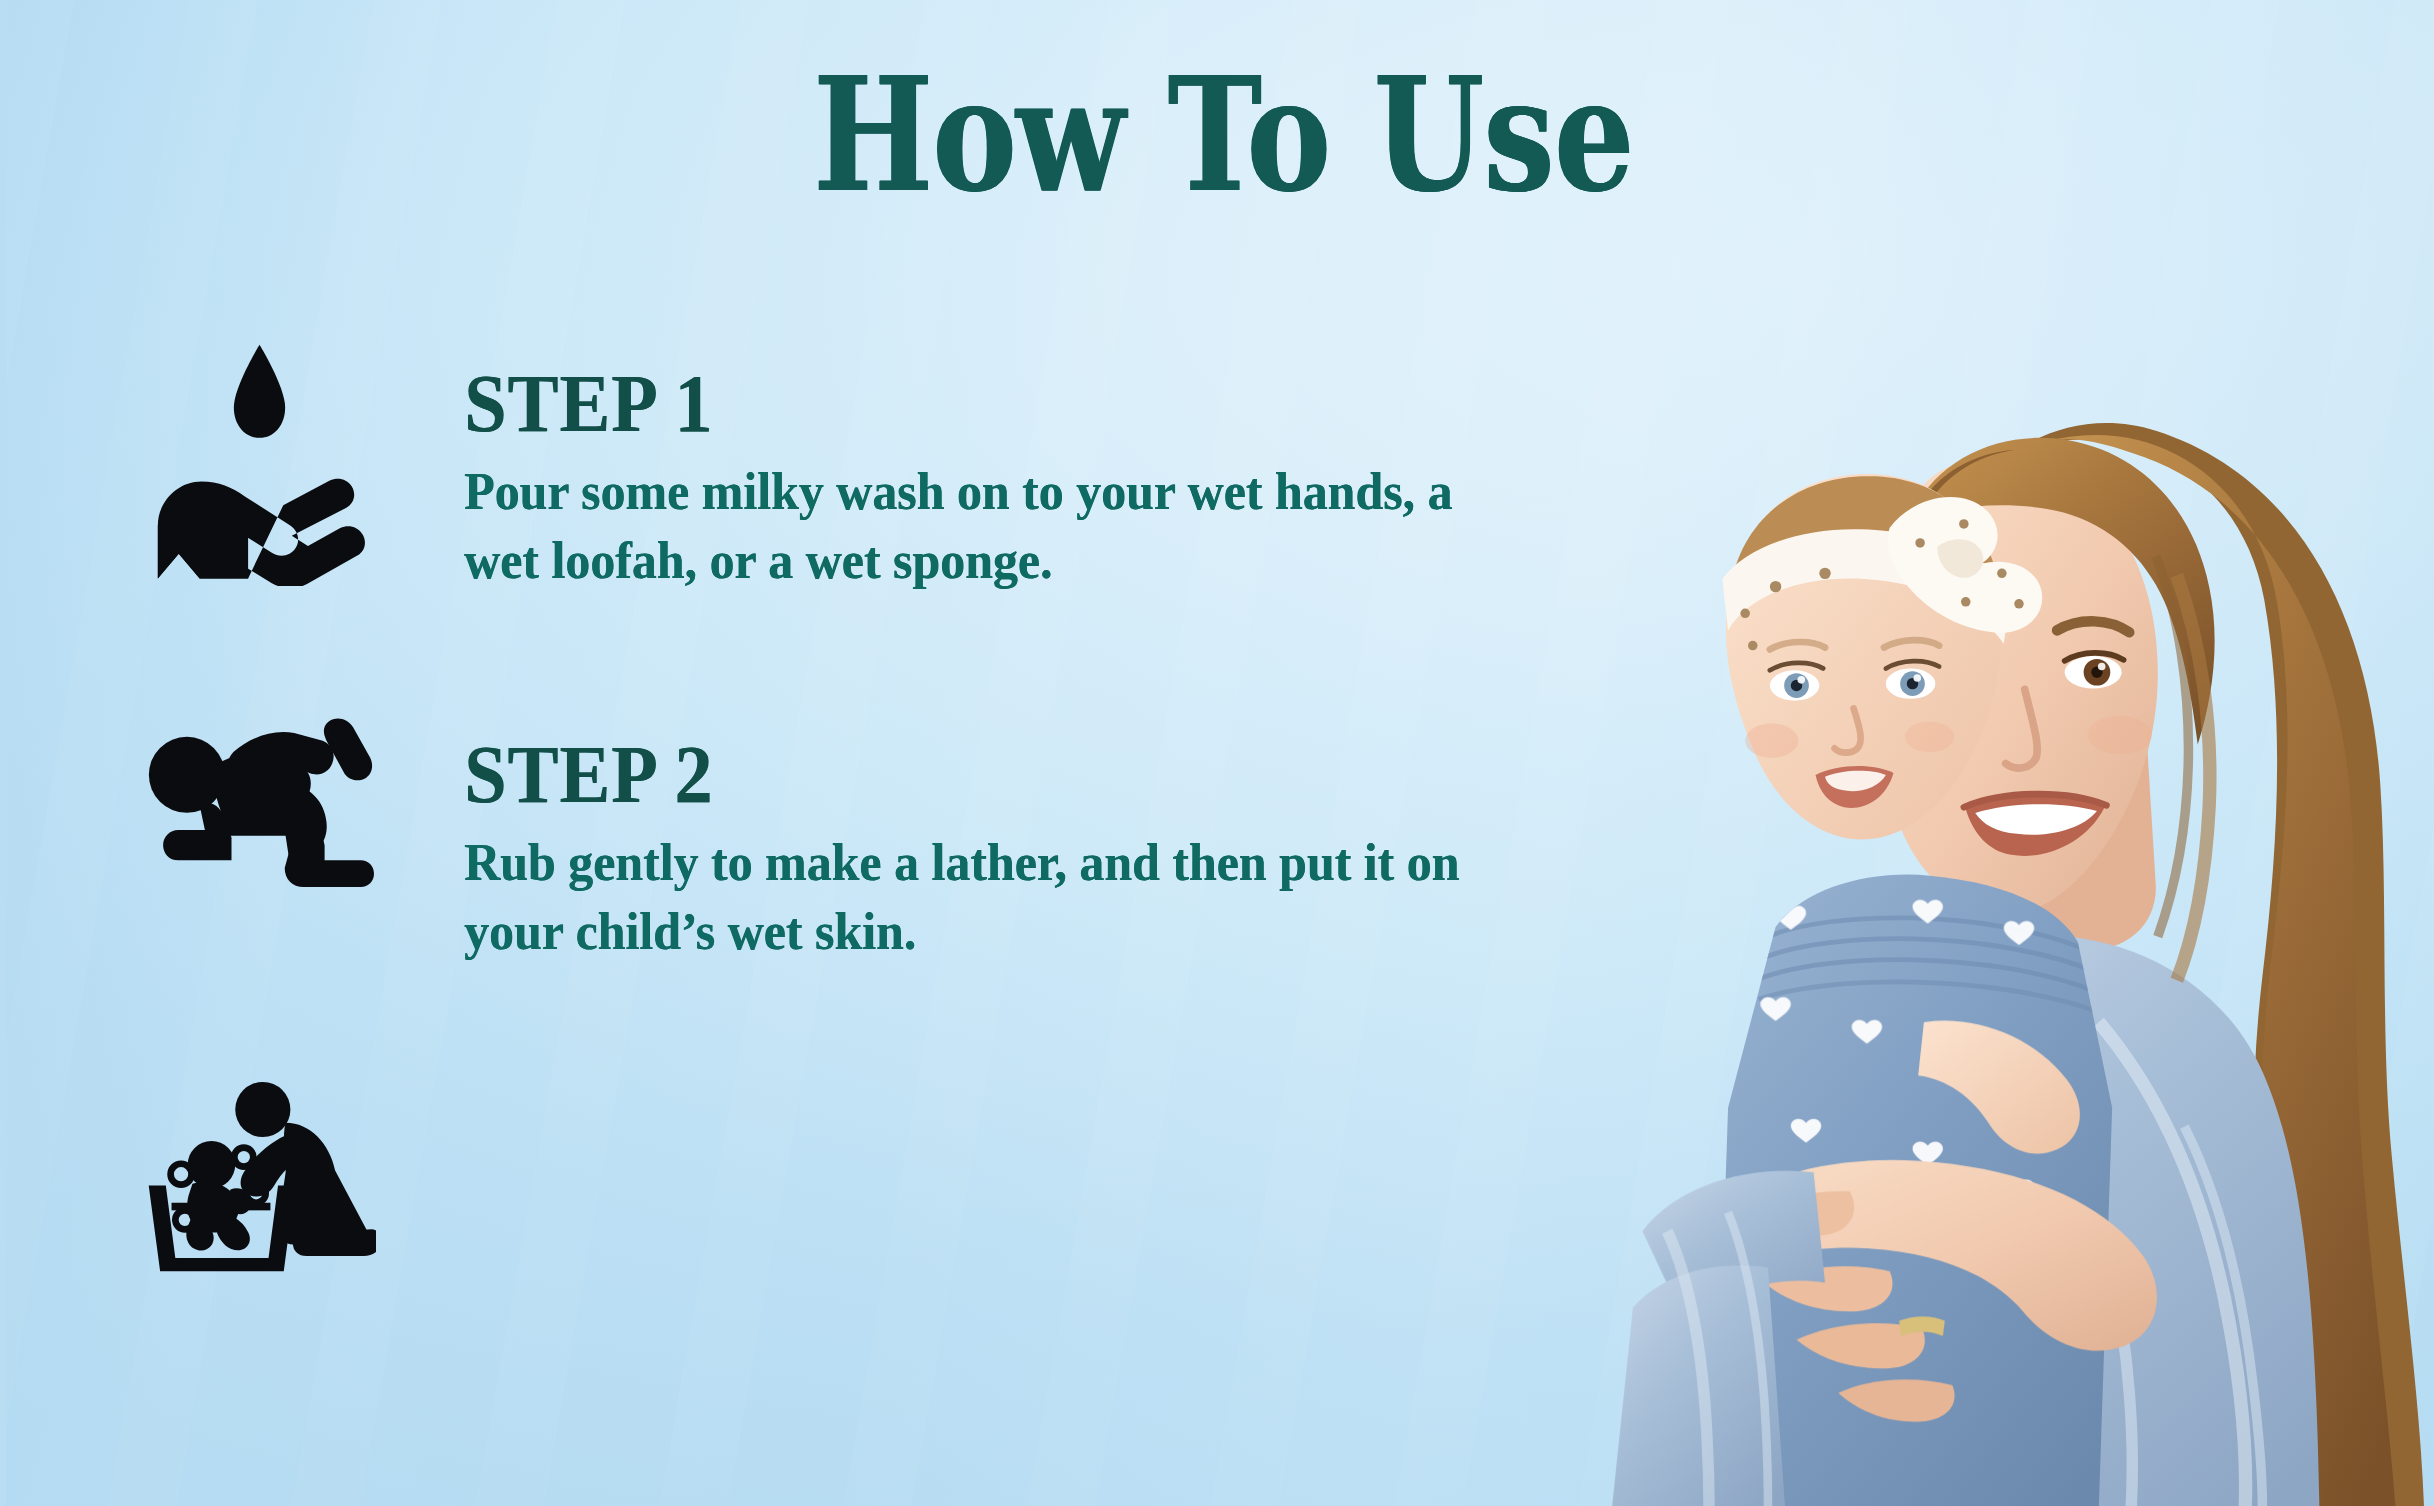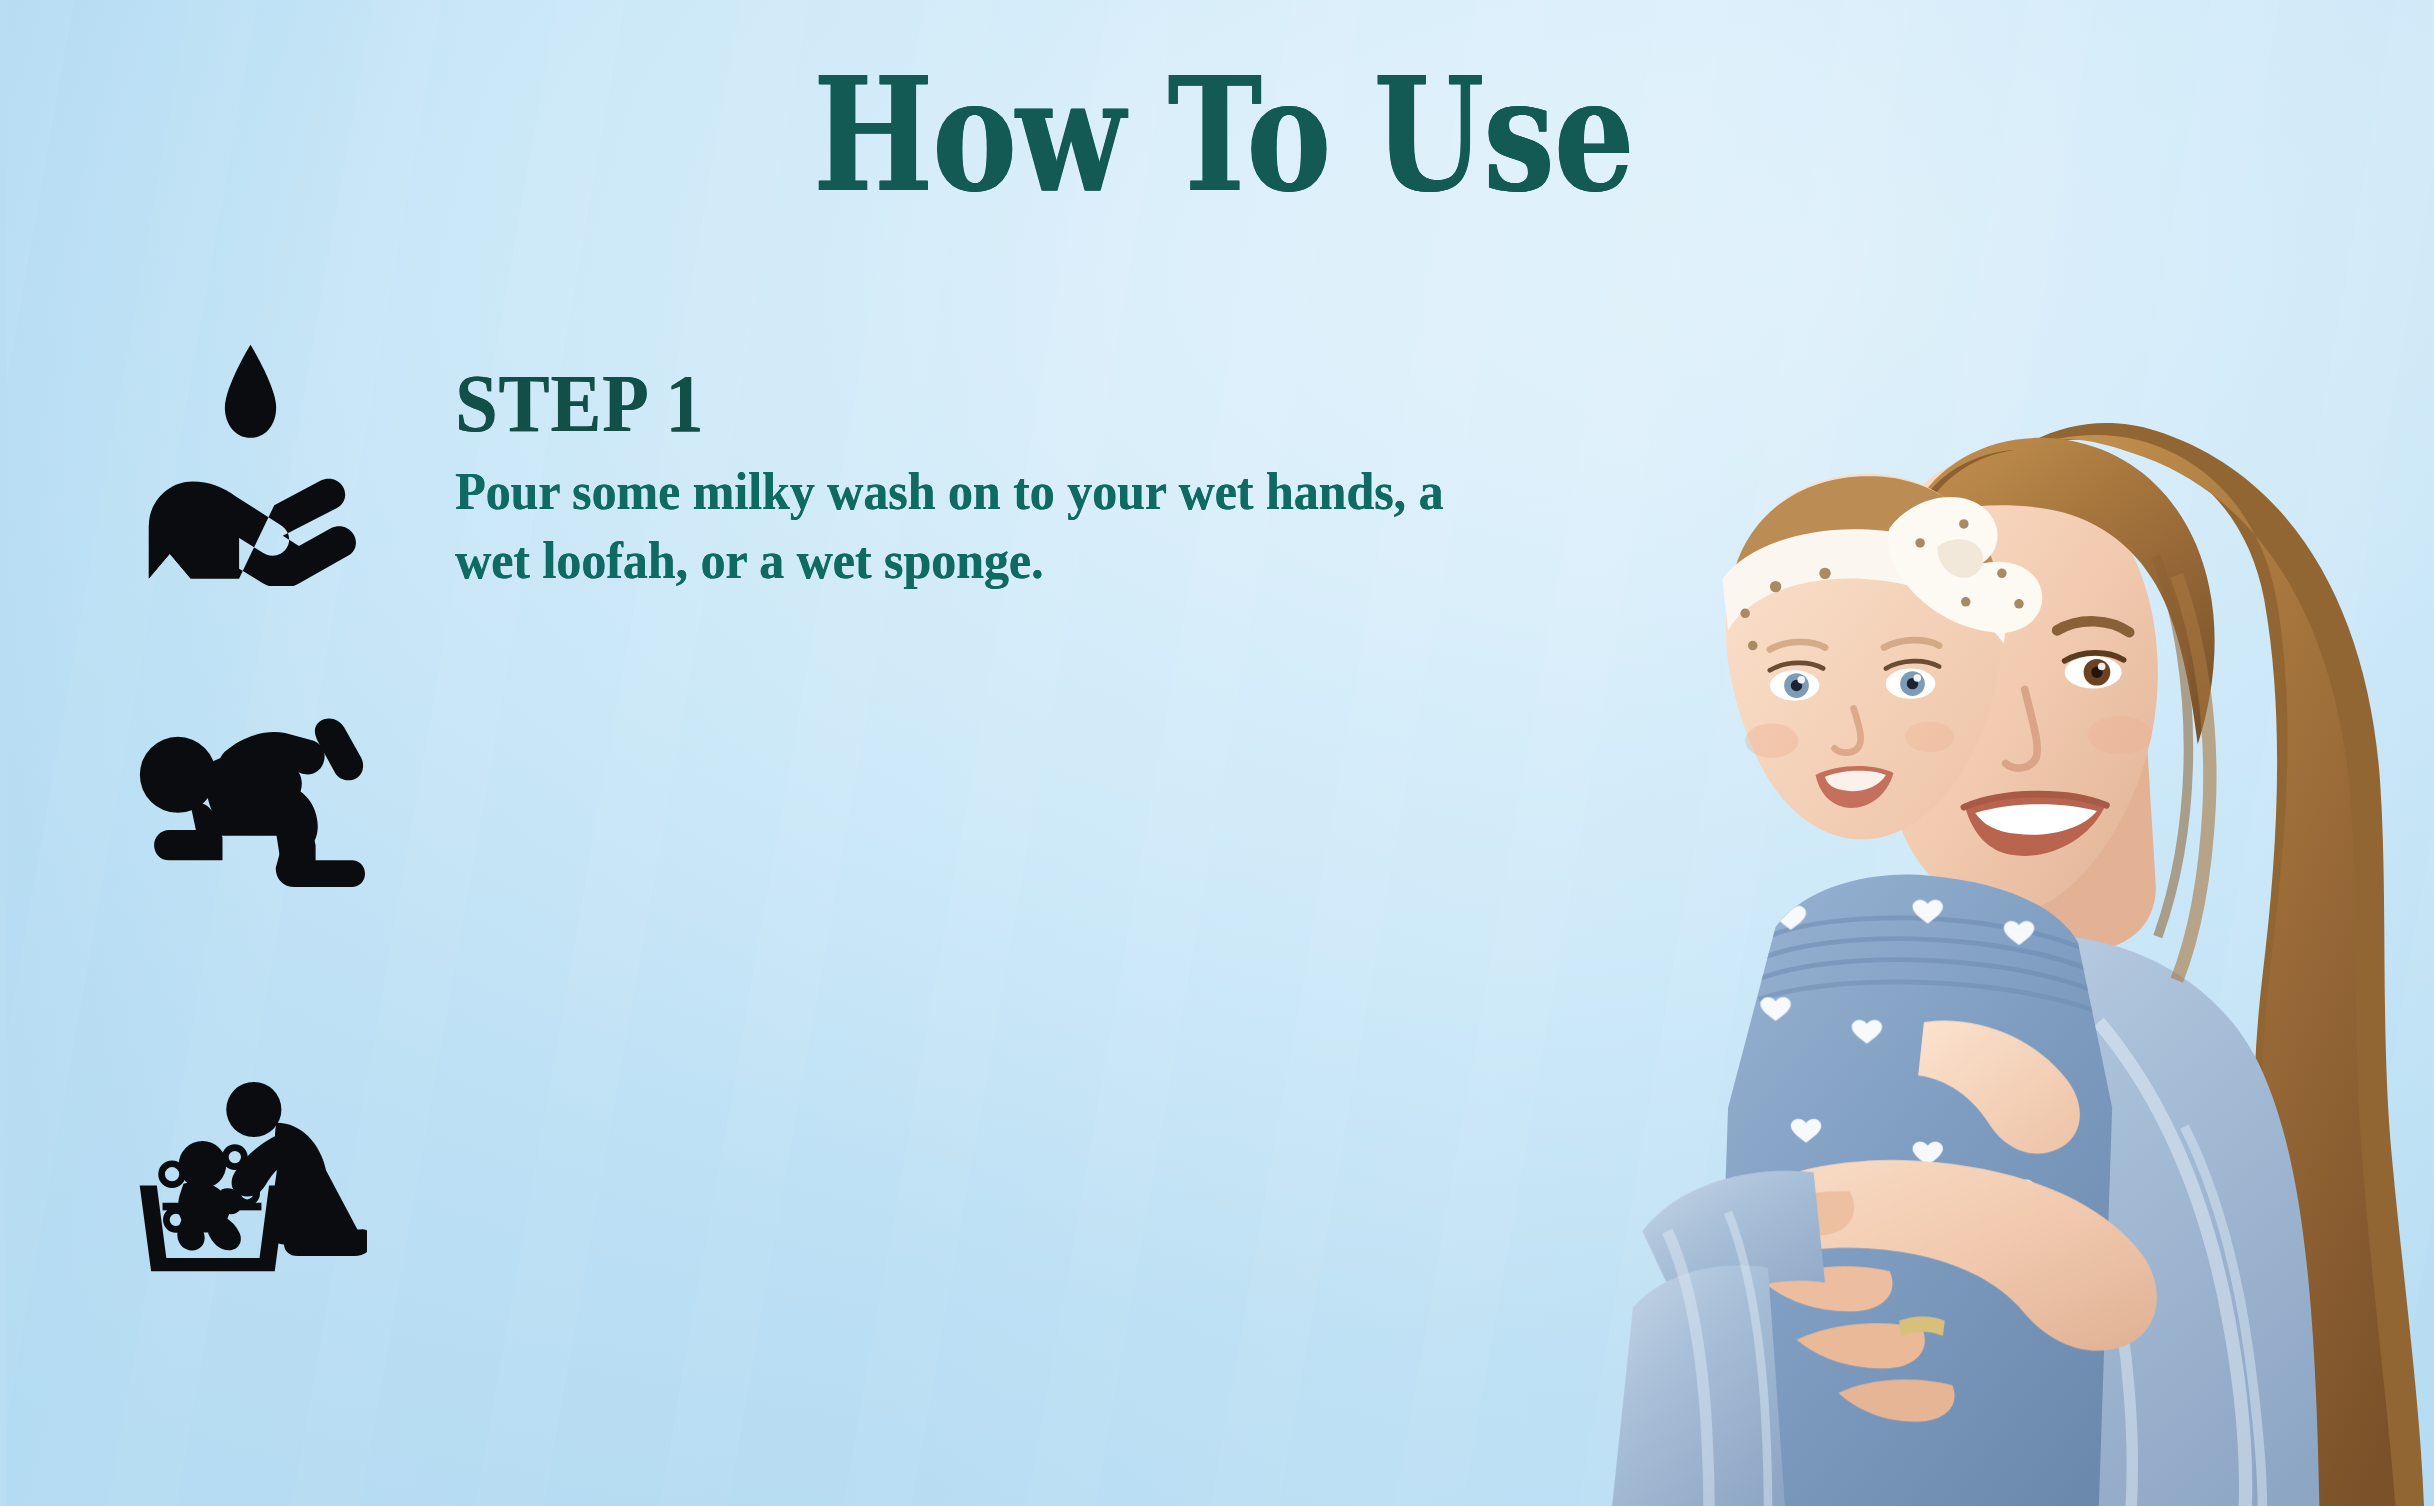--- a/index.html
+++ b/index.html
@@ -55,21 +55,21 @@
     line-height:1.05;
     transform:scaleX(0.90) scaleY(1.12);
     transform-origin:50% 0%;
     white-space:nowrap;
     text-shadow:0.5px 0 0 #135a55, -0.5px 0 0 #135a55;
   }
 
   
   .steps {
     position:absolute;
-    left:0; top:335px;
+    left:9px; top:335px;
     width:1541px;
     padding-left:40px;
   }
   .step {
     position:relative;
     display:flex;
     align-items:flex-start;
     height:371px;
   }
   .step-icon {
@@ -174,20 +174,24 @@
                      L150 152 L142 100 Z"></path>
 
             <path d="M92 44 C110 28 134 20 156 24 L186 32 C196 36 200 46 196 56
                      C192 66 182 70 172 66 L150 58 C140 56 128 60 120 68
                      C112 76 100 78 92 72 C84 66 84 52 92 44 Z"></path>
 
             <path d="M192 12 C200 6 212 8 218 18 L236 50 C240 58 238 68 230 72
                      C222 76 212 73 208 65 L190 32 C186 24 186 17 192 12 Z"></path>
           </g>
         </svg>
+      </div>
+      <div class="step-body">
+        <div class="step-title">STEP 2</div>
+        <div class="step-desc">Rub gently to make a lather, and then put it on your child’s wet skin.</div>
       </div>
     </div>
 
     <div class="step">
       <div class="step-icon">
         <svg width="233" height="214" viewBox="0 0 245 225">
           <g fill="#0a0c10">
 
             <circle cx="126" cy="30" r="29"></circle>
 

